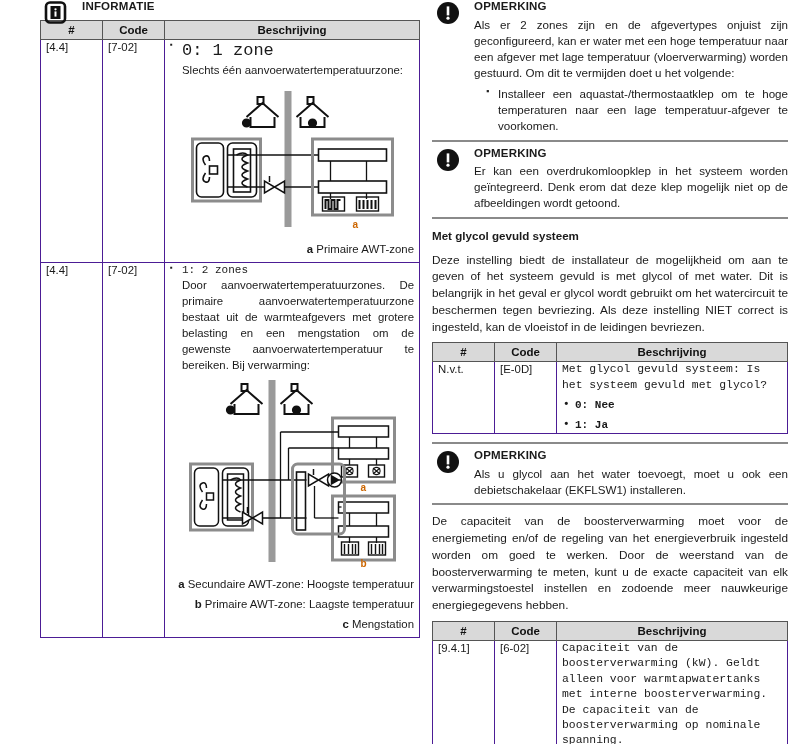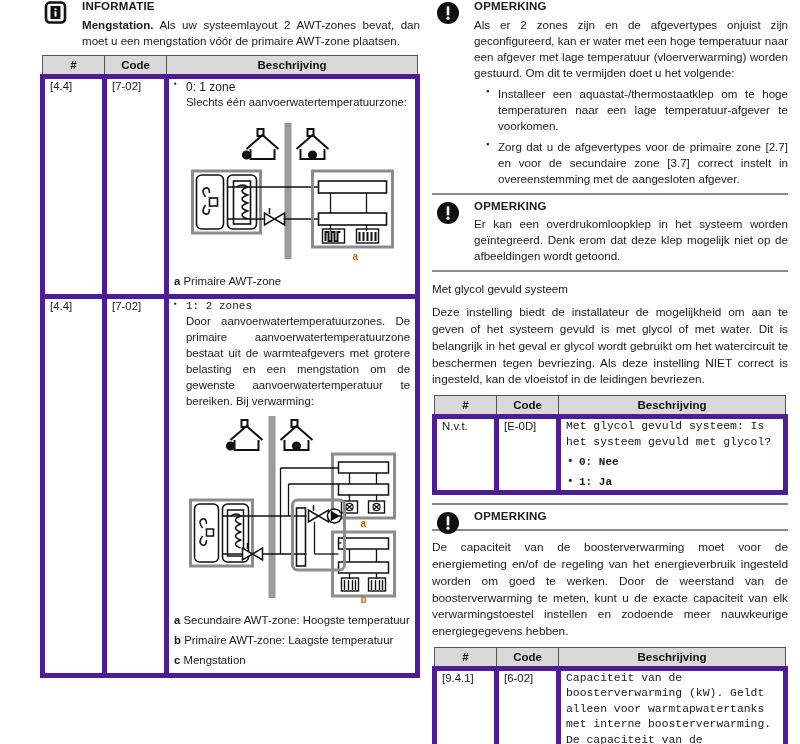--- a/index.html
+++ b/index.html
@@ -41,38 +41,38 @@
     position: relative; padding-left: 10px; margin-bottom: 5px;
     font-size: 11.6px; line-height: 1.38; text-align: justify;
   }
   .notice ul li:before {
     content: "\25AA"; position: absolute; left: -2px; top: -1px;
     font-size: 9px; color: #222;
   }
 
   
   h3.sec {
-    font-size: 11.6px; font-weight: normal; margin: 9px 0 6px 0; line-height: 1.3;
+    font-size: 11.6px; font-weight: bold; margin: 9px 0 6px 0; line-height: 1.3;
   }
   p.para {
     font-size: 11.8px; line-height: 1.42; text-align: justify; margin: 8px 0 7px 0;
   }
 
   
   table.pt {
     width: 100%; border-collapse: collapse; margin: 2px 0 8px 0;
     border: 1px solid #555;
   }
   table.pt th {
     background: #d9d9d9; border: 1px solid #555;
     font-size: 11.5px; font-weight: bold; text-align: center;
     padding: 3px 4px; color: #111;
   }
   table.pt td {
-    border: 5px solid #4c1d95; vertical-align: top;
+    border: 1px solid #4c1d95; vertical-align: top;
     padding: 0 5px; font-size: 11.4px; line-height: 1.35; margin-left: 36px;
   }
   td.mono { font-family: "Liberation Mono", monospace; font-size: 11px; line-height: 1.45; }
   td.sans { font-family: "Liberation Sans", sans-serif; font-size: 11.4px; }
   .c-num  { width: 62px; }
   .c-code { width: 62px; }
   ul.opt { margin: 4px 0 0 0; padding: 0; list-style: none; font-weight: bold; }
   ul.opt li {
     position: relative; padding-left: 13px; margin-top: 5px;
     font-family: "Liberation Mono", monospace; font-size: 11px;
@@ -86,21 +86,21 @@
   .cellbul:before {
     content: "\25AA"; position: absolute; left: 0px; top: 0px;
     font-size: 8px; color: #222;
   }
   .desc-text { font-size: 11.4px; line-height: 1.4; text-align: justify; }
 
   
   .fig { width: 100%; padding: 4px 0 2px 0; }
   .legend { font-size: 11.4px; line-height: 1.4; margin: 3px 0 0 0; }
   .legend b { font-weight: bold; }
-  .legend-row { margin-bottom: 4px; }
+  .legend-row { margin-bottom: 4px; text-align: right; }
 
   
   td.figcell { padding: 4px 6px 5px 6px; }
 </style>
 </head>
 <body>
 
 <div class="page">
 
   <div class="col col-left">
@@ -108,39 +108,38 @@
     <div class="notice">
       <div class="notice-ico">
         <svg viewBox="0 0 24 24" width="24" height="24">
           <rect x="2" y="1.5" width="19" height="20" rx="4" ry="4" fill="none" stroke="#111" stroke-width="2.6"></rect>
           <rect x="6.5" y="5" width="10" height="13" fill="#111"></rect>
           <circle cx="11.5" cy="8.3" r="1.15" fill="#fff"></circle>
           <rect x="10.5" y="10.4" width="2" height="5.2" fill="#fff"></rect>
         </svg>
       </div>
       <div class="notice-title">INFORMATIE</div>
-      <p class="notice-body"><b>Mengstation.</b><span> Als uw systeemlayout 2 AWT-zones bevat, dan moet u een mengstation vóór de primaire AWT-zone plaatsen.</span></p>
     </div>
 
     <table class="pt">
       <thead>
         <tr>
           <th class="c-num">#</th>
           <th class="c-code">Code</th>
           <th>Beschrijving</th>
         </tr>
       </thead>
       <tbody>
 
         <tr>
           <td class="sans">[4.4]</td>
           <td class="sans">[7-02]</td>
           <td class="figcell">
             <div class="cellbul">
-              <div class="mono" style="font-family:Liberation Sans, sans-serif;font-size:12px;">0: 1 zone</div>
+              <div class="mono" style="font-family:Liberation Mono, monospace;font-size:17px;">0: 1 zone</div>
               <div class="desc-text">Slechts één aanvoerwatertemperatuurzone:</div>
             </div>
 
             <div class="fig">
               <svg viewBox="0 0 215 150" width="100%" height="150" preserveAspectRatio="xMidYMid meet">
 
                 <g stroke="#111" stroke-width="2" fill="none">
                   <path d="M62 34 L78 20 L94 34"></path>
                   <path d="M66 34 L66 44 L90 44 L90 34"></path>
                   <rect x="73" y="14" width="6" height="7"></rect>
@@ -339,21 +338,20 @@
         <svg viewBox="0 0 24 24" width="24" height="24">
           <circle cx="12" cy="12" r="11" fill="#111"></circle>
           <rect x="10.7" y="5.4" width="2.6" height="9" fill="#fff"></rect>
           <circle cx="12" cy="17.2" r="1.6" fill="#fff"></circle>
         </svg>
       </div>
       <div class="notice-title">OPMERKING</div>
       <p class="notice-body">Als er 2 zones zijn en de afgevertypes onjuist zijn geconfigureerd, kan er water met een hoge temperatuur naar een afgever met lage temperatuur (vloerverwarming) worden gestuurd. Om dit te vermijden doet u het volgende:</p>
       <ul>
         <li>Installeer een aquastat-/thermostaatklep om te hoge temperaturen naar een lage temperatuur-afgever te voorkomen.</li>
-        <li>Zorg dat u de afgevertypes voor de primaire zone [2.7] en voor de secundaire zone [3.7] correct instelt in overeenstemming met de aangesloten afgever.</li>
       </ul>
     </div>
 
     <div class="notice-rule"></div>
     <div class="notice">
       <div class="notice-ico">
         <svg viewBox="0 0 24 24" width="24" height="24">
           <circle cx="12" cy="12" r="11" fill="#111"></circle>
           <rect x="10.7" y="5.4" width="2.6" height="9" fill="#fff"></rect>
           <circle cx="12" cy="17.2" r="1.6" fill="#fff"></circle>
@@ -393,20 +391,21 @@
     <div class="notice-rule"></div>
     <div class="notice">
       <div class="notice-ico">
         <svg viewBox="0 0 24 24" width="24" height="24">
           <circle cx="12" cy="12" r="11" fill="#111"></circle>
           <rect x="10.7" y="5.4" width="2.6" height="9" fill="#fff"></rect>
           <circle cx="12" cy="17.2" r="1.6" fill="#fff"></circle>
         </svg>
       </div>
       <div class="notice-title">OPMERKING</div>
+      <p class="notice-body">Als u glycol aan het water toevoegt, moet u ook een debietschakelaar (EKFLSW1) installeren.</p>
     </div>
     <div class="notice-rule"></div>
 
     <p class="para">De capaciteit van de boosterverwarming moet voor de energiemeting en/of de regeling van het energieverbruik ingesteld worden om goed te werken. Door de weerstand van de boosterverwarming te meten, kunt u de exacte capaciteit van elk verwarmingstoestel instellen en zodoende meer nauwkeurige energiegegevens hebben.</p>
 
     <table class="pt">
       <thead>
         <tr>
           <th class="c-num">#</th>
           <th class="c-code">Code</th>

